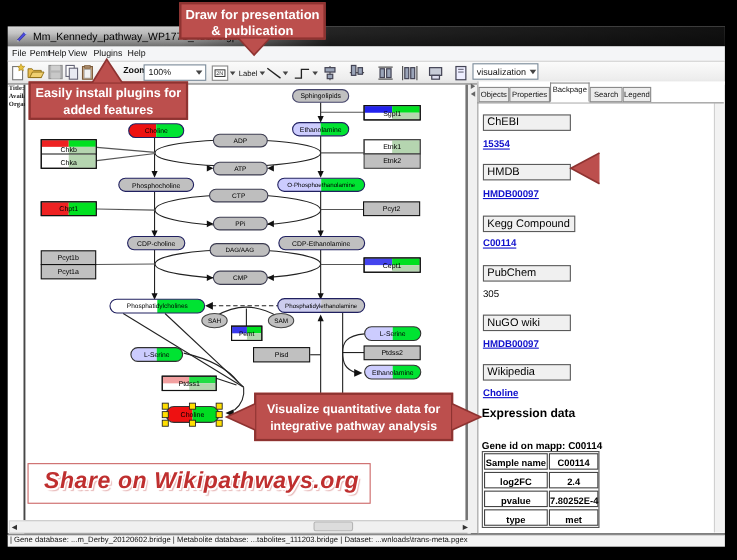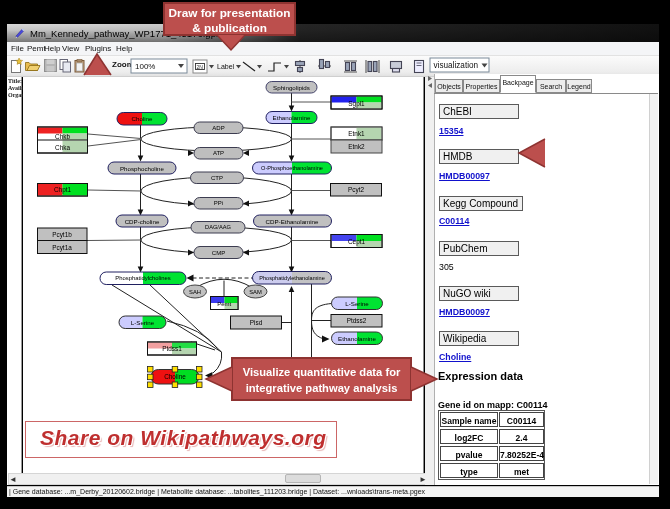--- a/index.html
+++ b/index.html
@@ -445,20 +445,21 @@
       <rect x="172" y="348.5" width="24" height="6" fill="#b5d5b0"></rect>
       <rect x="147.5" y="342" width="49" height="13" fill="none" stroke="#111"></rect>
       <text x="172" y="350.5" font-size="6.4">Ptdss1</text>
 
       <rect x="331" y="314.5" width="51" height="12.5" fill="#c0c0c0" stroke="#111"></rect>
         <text x="356.5" y="322.5" font-size="6.4">Ptdss2</text>
     </g>
   </svg>
 
   <div class="co" style="left:163px;top:2px;width:133px;height:34px;font-size:11.8px;line-height:15px;padding-top:2px">Draw for presentation<br>&amp; publication</div>
+  <div class="co" style="left:26px;top:74px;width:145px;height:35px;font-size:11.5px;line-height:15.5px;padding-top:2px">Easily install plugins for<br>added features</div>
   <div class="co" style="left:231px;top:357px;width:181px;height:44px;font-size:11.2px;line-height:16px;padding-top:5px">Visualize quantitative data for<br>integrative pathway analysis</div>
   <svg class="abs" style="left:0;top:0;z-index:31;pointer-events:none" width="670" height="509" viewBox="0 0 670 509">
     <g fill="#bc4f4d">
       <polygon points="217,35 245,35 231,50"></polygon>
       <polygon points="84,75 111,75 97,54"></polygon>
       <polygon points="545,139 545,167 519,153"></polygon>
       <polygon points="232,367 232,391 206,379"></polygon>
       <polygon points="411,367 411,391 437,379"></polygon>
     </g>
     <g stroke="#8e3331" stroke-width="1.5" fill="none">

